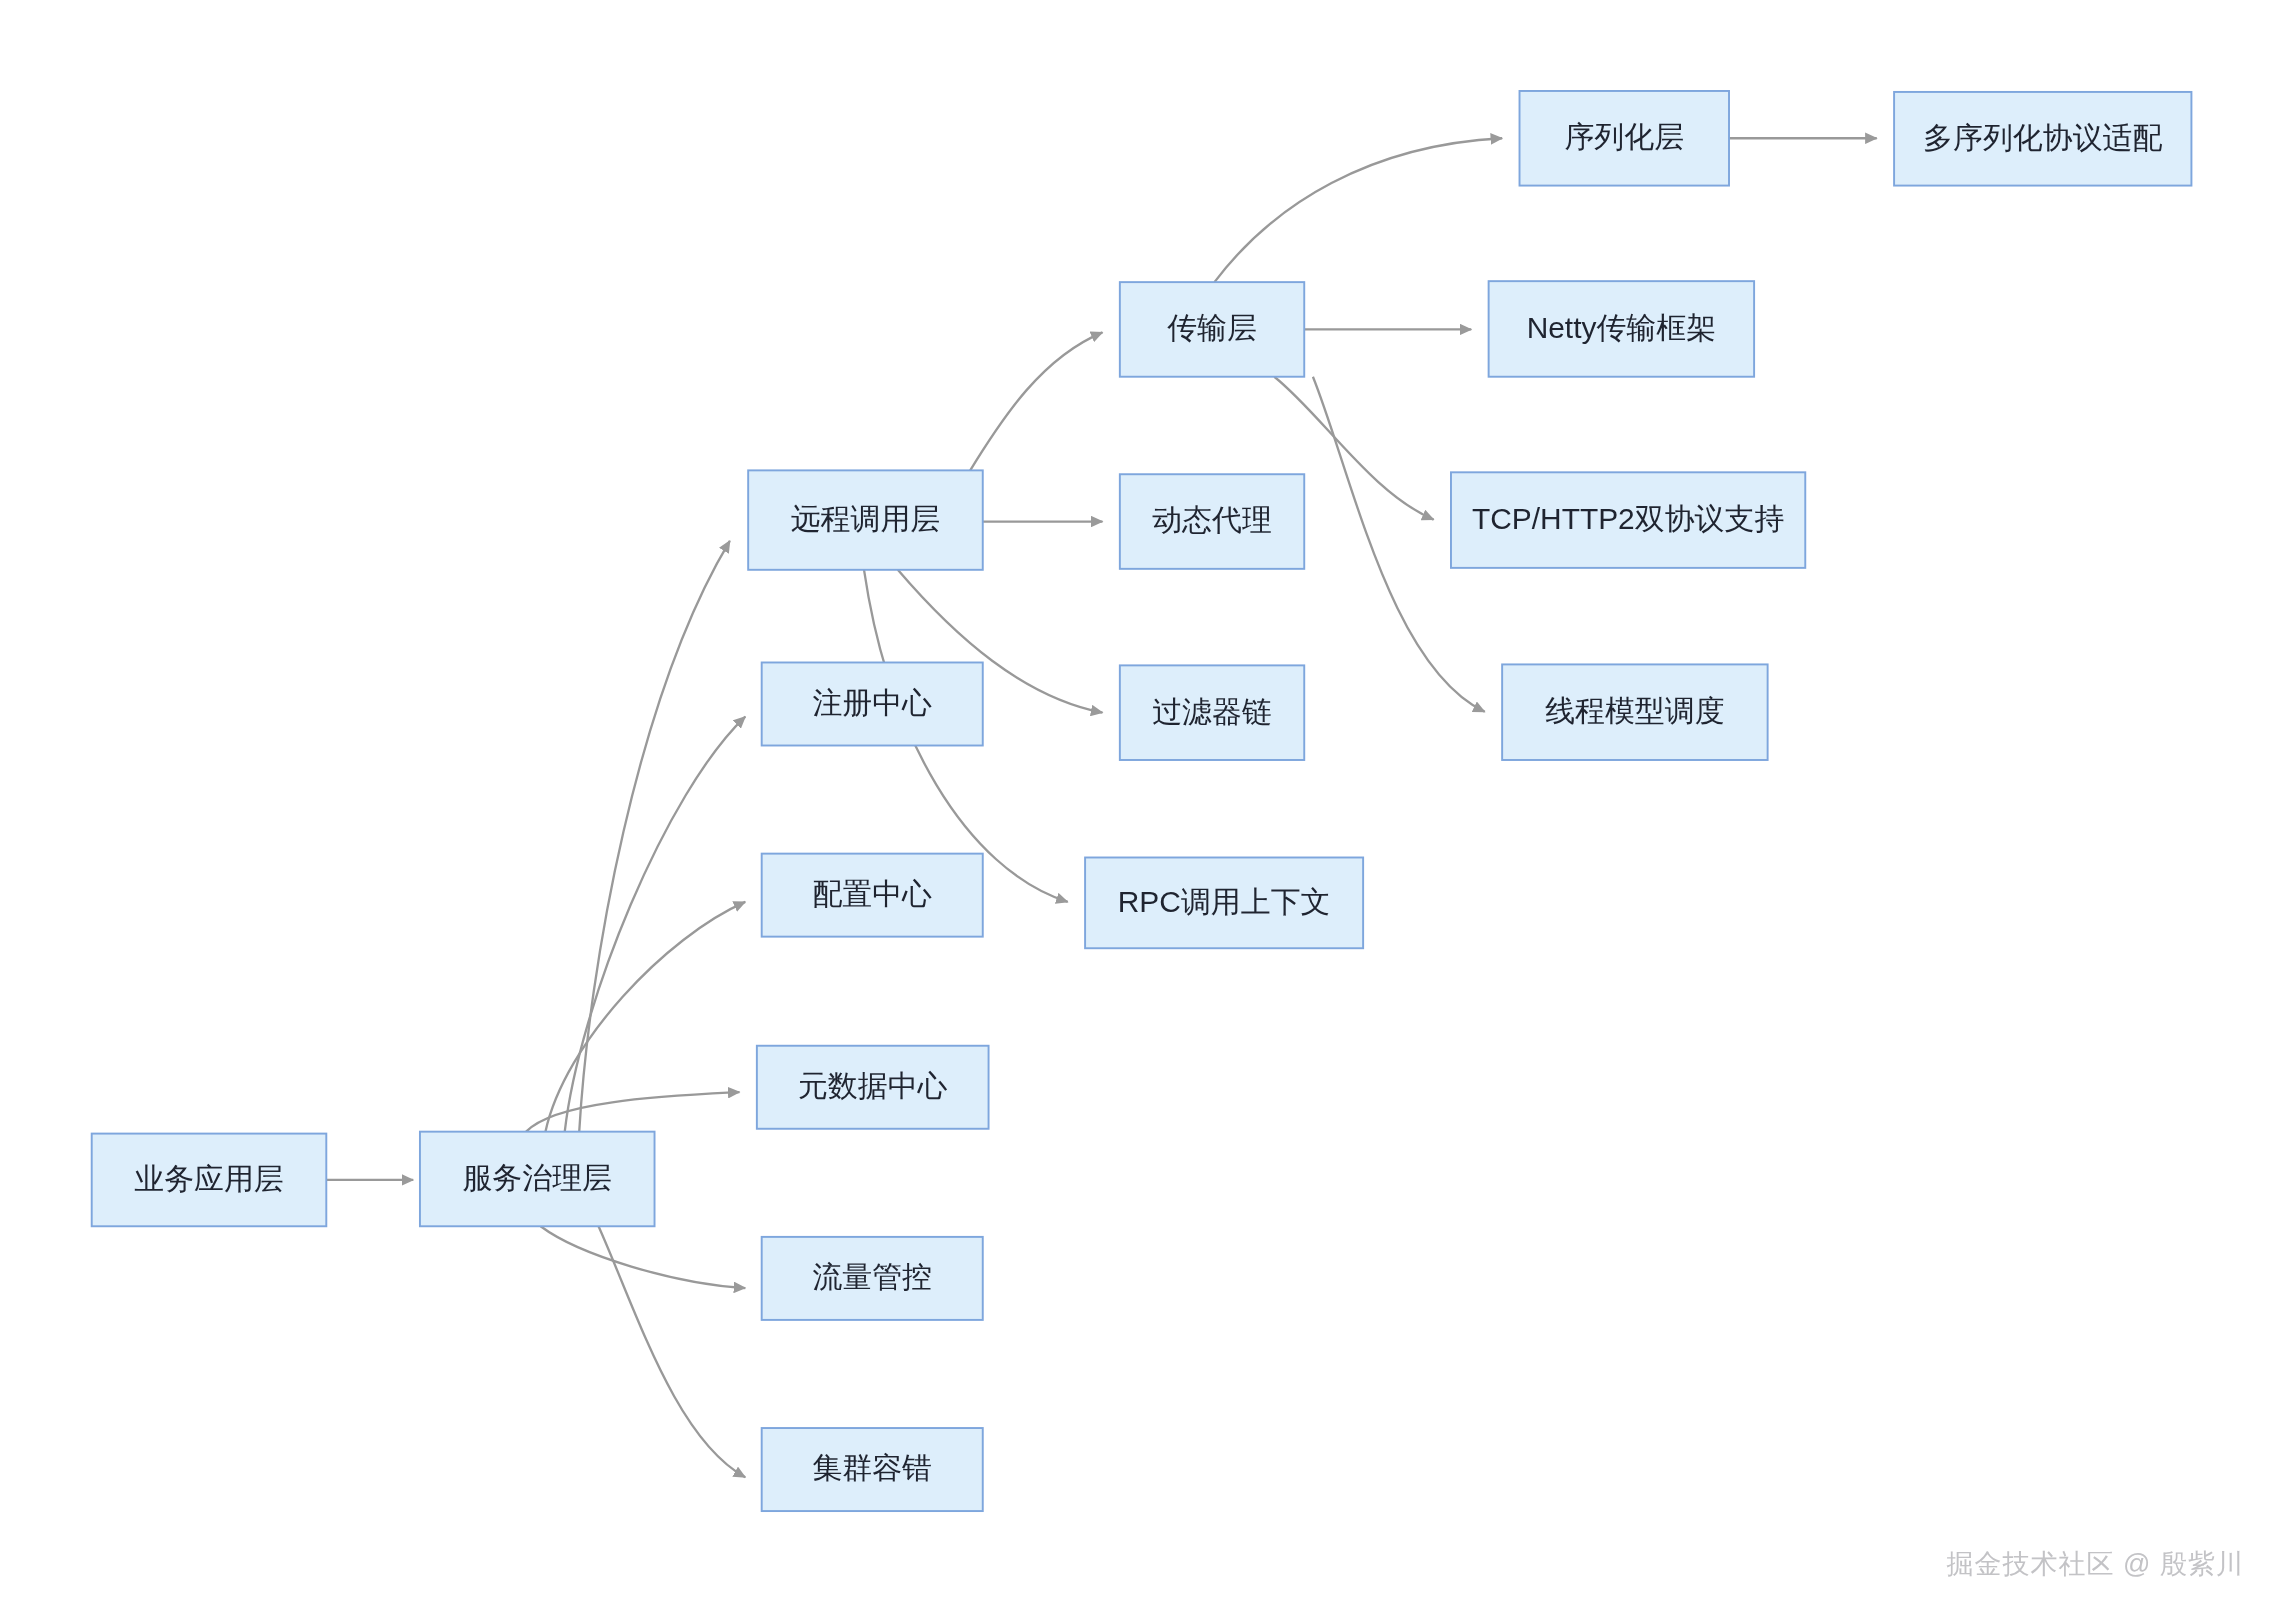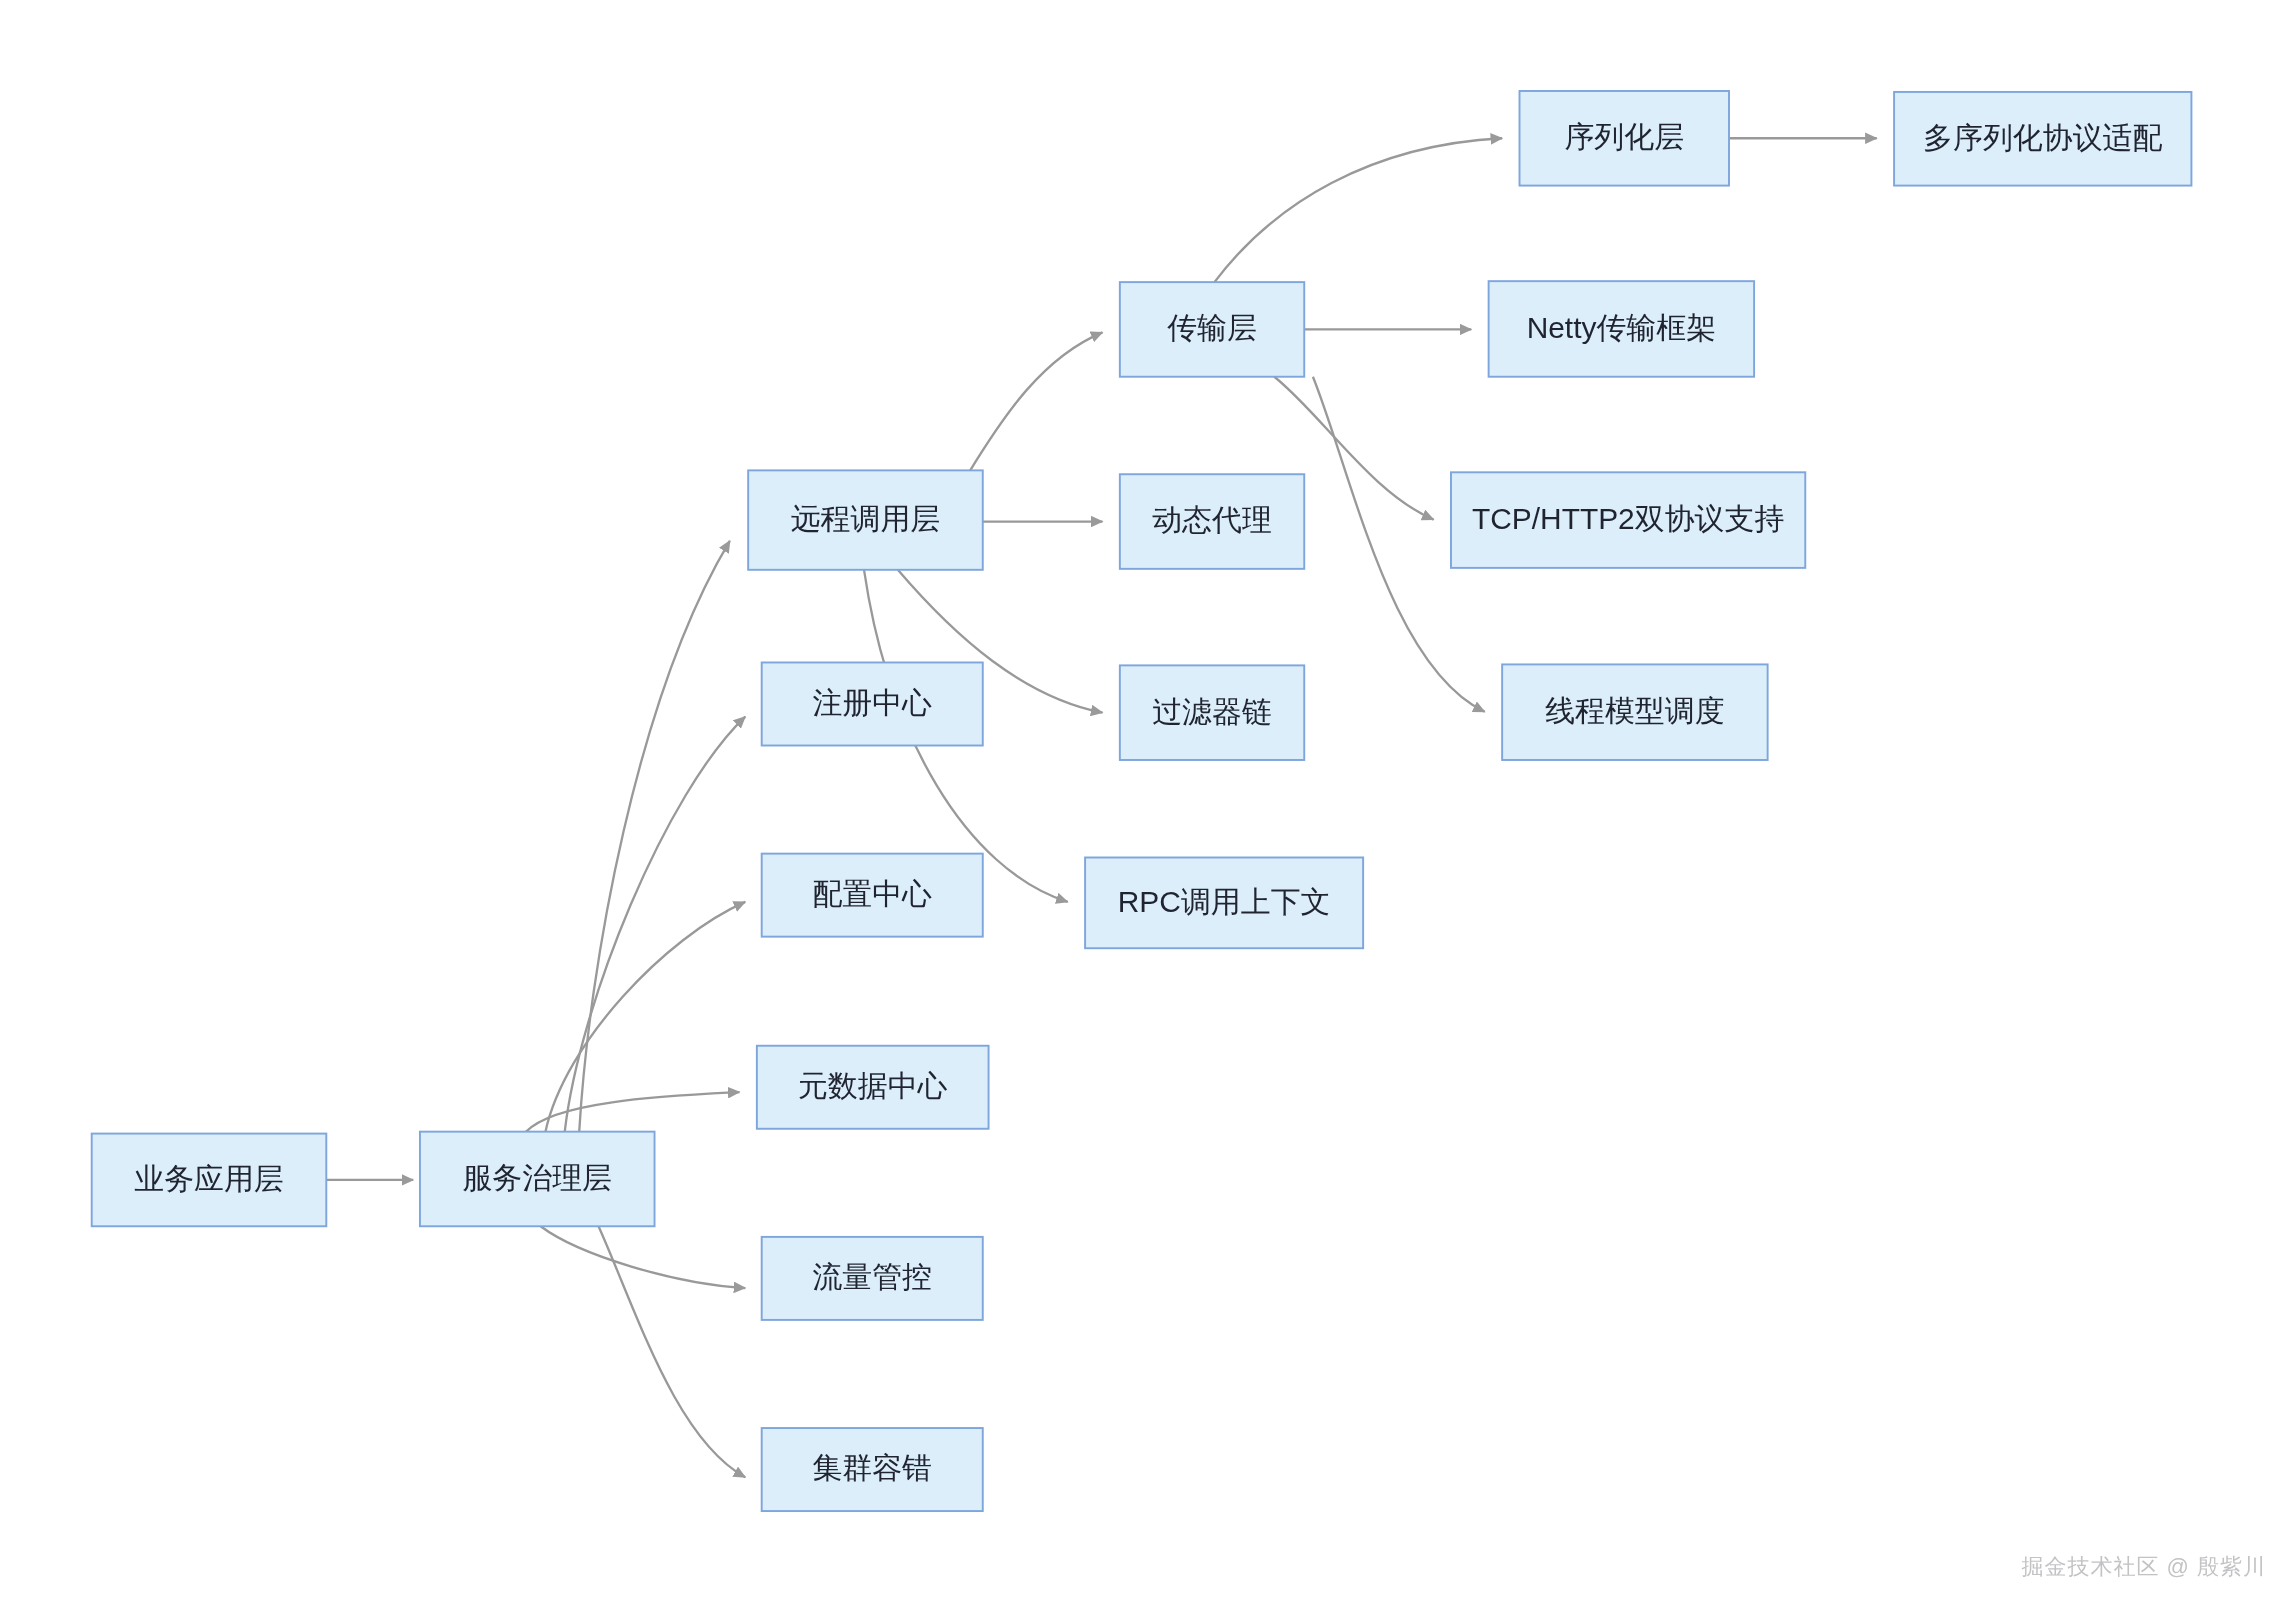--- a/index.html
+++ b/index.html
@@ -45,24 +45,24 @@
     fill: none;
     stroke: #999999;
     stroke-width: 2.4;
   }
   .arrow-head {
     fill: #9a9a9a;
     stroke: none;
   }
   .watermark-text {
     position: absolute;
-    right: 21px;
+    right: 43px;
     bottom: 21px;
     font-family: "Liberation Sans", "DejaVu Sans", sans-serif;
-    font-size: 22px;
+    font-size: 27px;
     color: #c3c3c6;
     letter-spacing: 1px;
     user-select: none;
   }
 </style>
 </head>
 <body>
 
 <div id="diagram-root">
 

